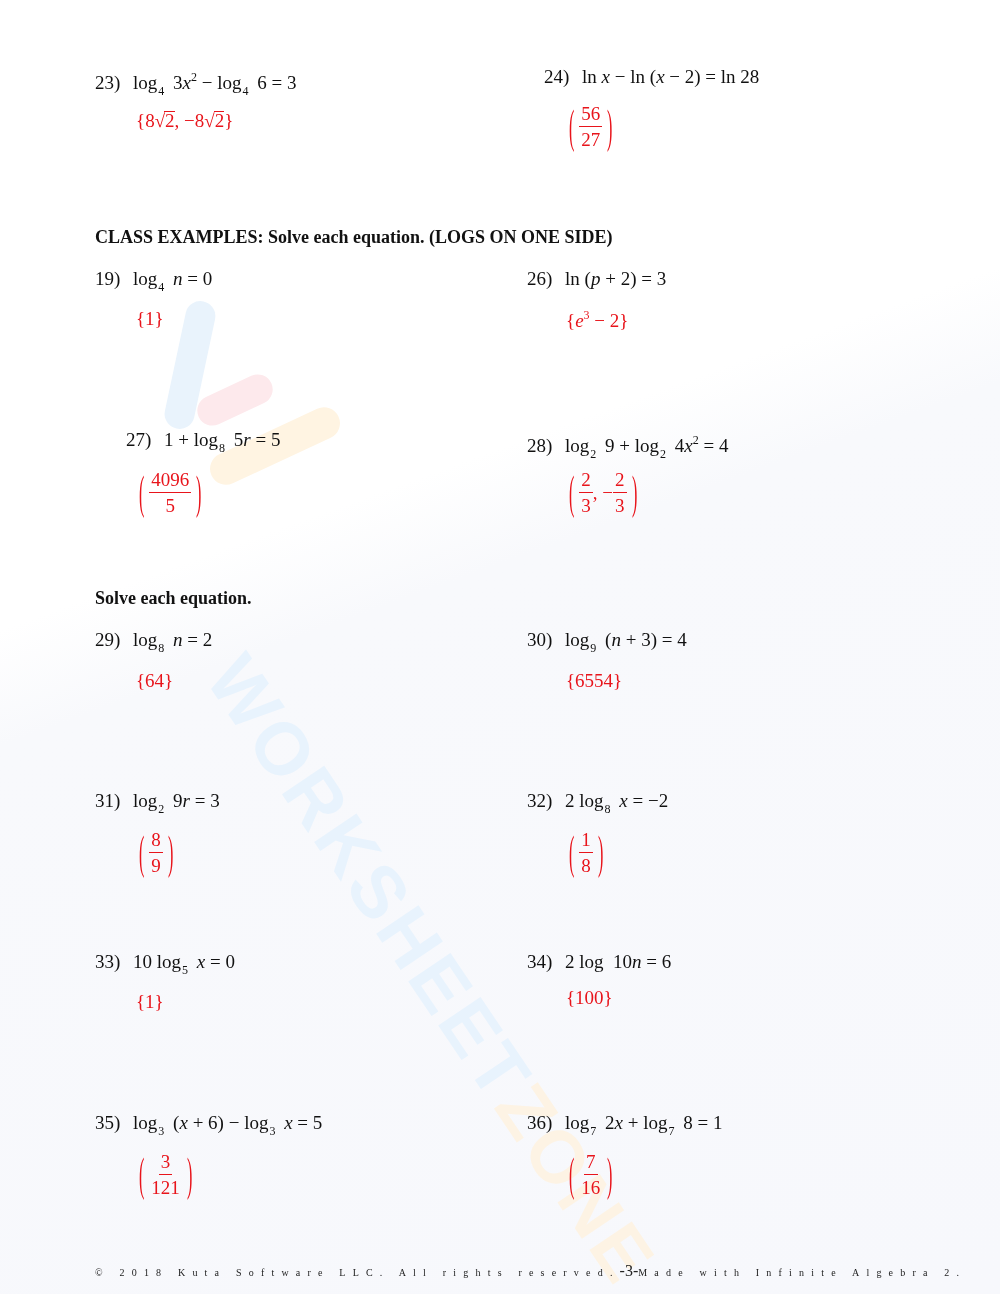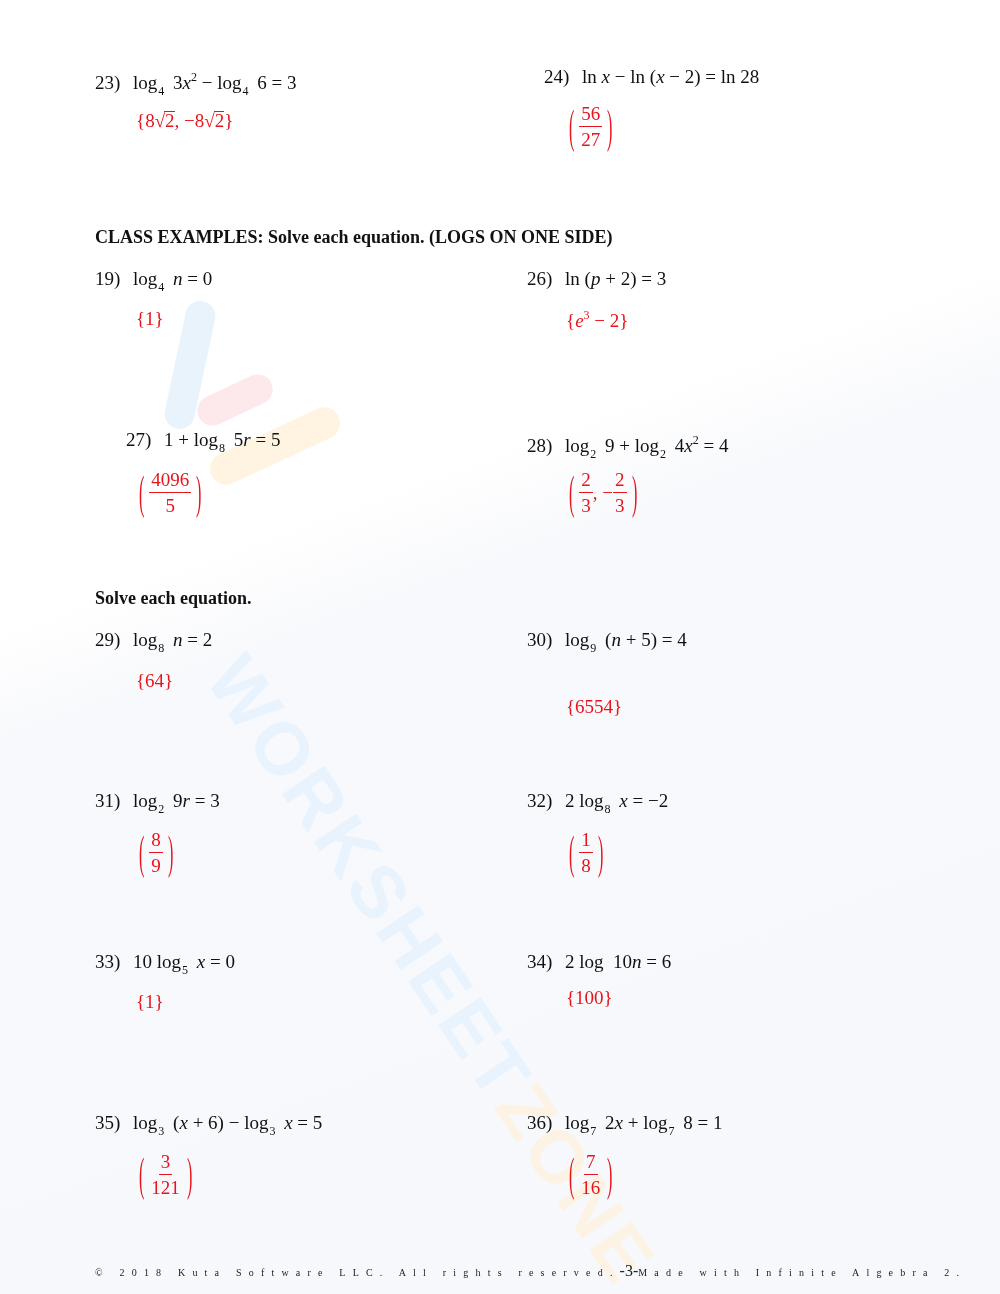--- a/index.html
+++ b/index.html
@@ -154,23 +154,23 @@
     <span class="num">29)</span>
     <span>log</span><sub>8</sub>
     <i>n</i> <span>= 2</span>
   </div>
   <div class="answer" style="left:136px; top:670px;">{64}</div>
 
   <div class="problem eq" style="left:527px; top:629px;">
     <span class="num">30)</span>
     <span>log</span><sub>9</sub>
     <span>(</span><i>n</i>
-    <span>+ 5) = 4</span>
-  </div>
-  <div class="answer" style="left:566px; top:670px;margin-top:26px;">{6554}</div>
+    <span>+ 3) = 4</span>
+  </div>
+  <div class="answer" style="left:566px; top:670px;">{6554}</div>
 
   <div class="problem eq" style="left:95px; top:790px;">
     <span class="num">31)</span>
     <span>log</span><sub>2</sub>
     <span>9</span><i>r</i> <span>= 3</span>
   </div>
   <div class="answer frac-wrap" style="left:134px; top:829px;">
     <span class="bl">(</span>
     <span class="frac">
         <span class="top">8</span>

